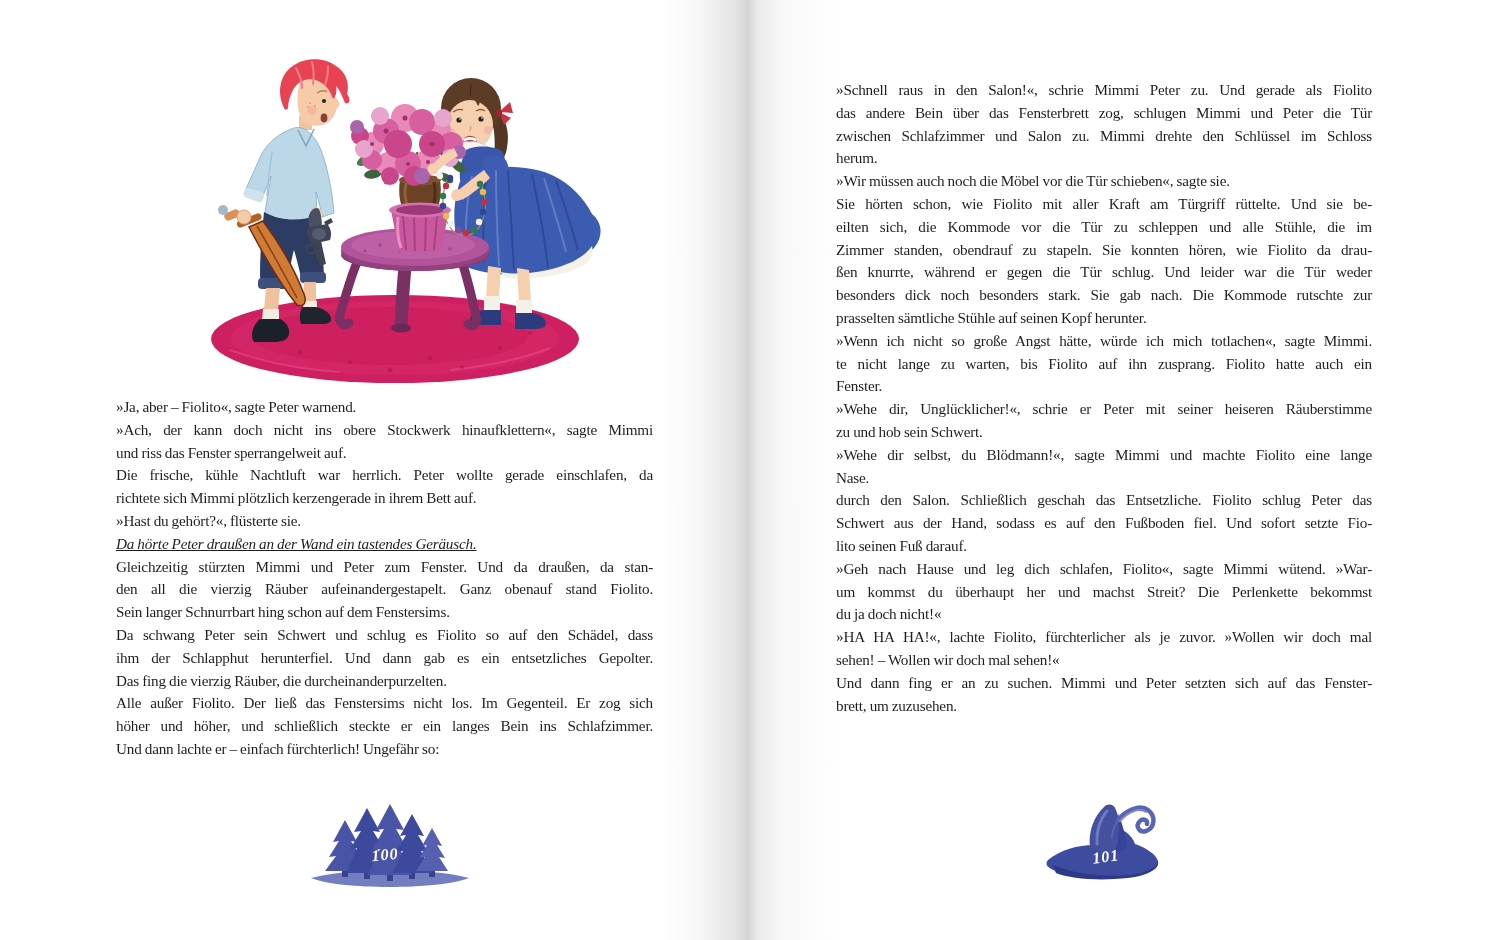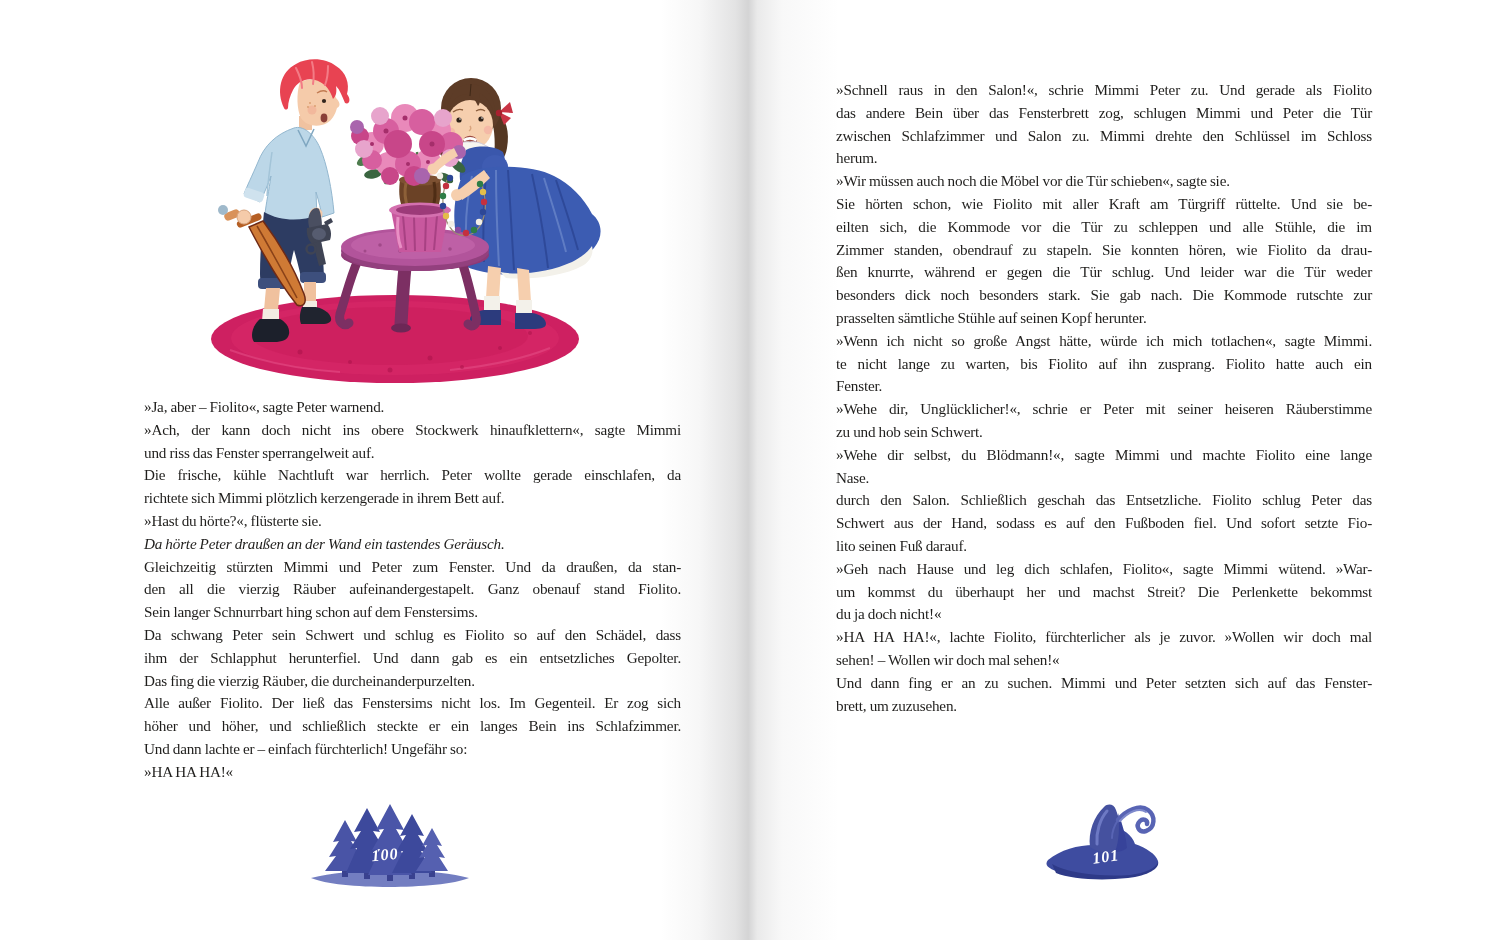--- a/index.html
+++ b/index.html
@@ -15,28 +15,28 @@
     background:linear-gradient(to right,
       rgba(90,90,90,0) 0%,
       rgba(90,90,90,0.05) 22%,
       rgba(80,80,82,0.16) 42%,
       rgba(75,75,78,0.24) 49%,
       rgba(90,90,92,0.13) 54%,
       rgba(120,120,122,0.05) 68%,
       rgba(255,255,255,0) 100%);
   }
   .textblock{position:absolute;color:#1f1e1c;}
-  .textblock.tleft{left:144px;top:396px;width:537px;}
+  .textblock.tleft{left:116px;top:396px;width:537px;}
   .textblock.tright{left:86px;top:79px;width:536px;}
   .line{
     font-size:15.2px;line-height:22.8px;height:22.8px;
     letter-spacing:-0.2px;word-spacing:-0.4px;white-space:nowrap;
   }
   .line.just{white-space:normal;text-align:justify;text-align-last:justify;}
-  .line.ital{font-style:italic;}
+  .line.ital{font-style:italic;text-decoration:underline;}
   .deco{position:absolute;}
   .pagenum{
     font-family:"Liberation Serif", serif;font-style:italic;font-weight:bold;
     fill:#ffffff;font-size:16px;letter-spacing:1px;
   }
   svg{display:block;}
 </style>
 </head>
 <body>
 
@@ -272,32 +272,31 @@
       <circle cx="250" cy="126" r="3.2" fill="#2d4796"></circle>
     </g>
   </svg>
 
   <div class="textblock tleft" id="left-lines">
       <div class="line">»Ja, aber – Fiolito«, sagte Peter warnend.</div>
       <div class="line just">»Ach, der kann doch nicht ins obere Stockwerk hinaufklettern«, sagte Mimmi</div>
       <div class="line">und riss das Fenster sperrangelweit auf.</div>
       <div class="line just">Die frische, kühle Nachtluft war herrlich. Peter wollte gerade einschlafen, da</div>
       <div class="line">richtete sich Mimmi plötzlich kerzengerade in ihrem Bett auf.</div>
-      <div class="line">»Hast du hörte?«, flüsterte sie.</div>
+      <div class="line">»Hast du gehört?«, flüsterte sie.</div>
       <div class="line ital">Da hörte Peter draußen an der Wand ein tastendes Geräusch.</div>
       <div class="line just">Gleichzeitig stürzten Mimmi und Peter zum Fenster. Und da draußen, da stan-</div>
       <div class="line just">den all die vierzig Räuber aufeinandergestapelt. Ganz obenauf stand Fiolito.</div>
       <div class="line">Sein langer Schnurrbart hing schon auf dem Fenstersims.</div>
       <div class="line just">Da schwang Peter sein Schwert und schlug es Fiolito so auf den Schädel, dass</div>
       <div class="line just">ihm der Schlapphut herunterfiel. Und dann gab es ein entsetzliches Gepolter.</div>
       <div class="line">Das fing die vierzig Räuber, die durcheinanderpurzelten.</div>
       <div class="line just">Alle außer Fiolito. Der ließ das Fenstersims nicht los. Im Gegenteil. Er zog sich</div>
       <div class="line just">höher und höher, und schließlich steckte er ein langes Bein ins Schlafzimmer.</div>
       <div class="line">Und dann lachte er – einfach fürchterlich! Ungefähr so:</div>
-      <div class="line">»HA HA HA!«</div>
     </div>
 
   <svg class="deco" style="left:305px;top:798px" width="170" height="95" viewBox="0 0 170 95">
     <path d="M6,80 C30,74 60,72 85,73 C115,72 146,75 164,80 C150,86 115,89 84,89 C52,89 20,86 6,80 Z" fill="#5b67b6" opacity="0.85"></path>
     <g>
       <rect x="37" y="70" width="6" height="9" fill="#39418f"></rect>
         <rect x="59" y="72" width="6" height="9" fill="#39418f"></rect>
       <rect x="82" y="74" width="6" height="9" fill="#39418f"></rect>
         <rect x="104" y="72" width="6" height="9" fill="#39418f"></rect>
       <rect x="124" y="70" width="6" height="9" fill="#39418f"></rect>

